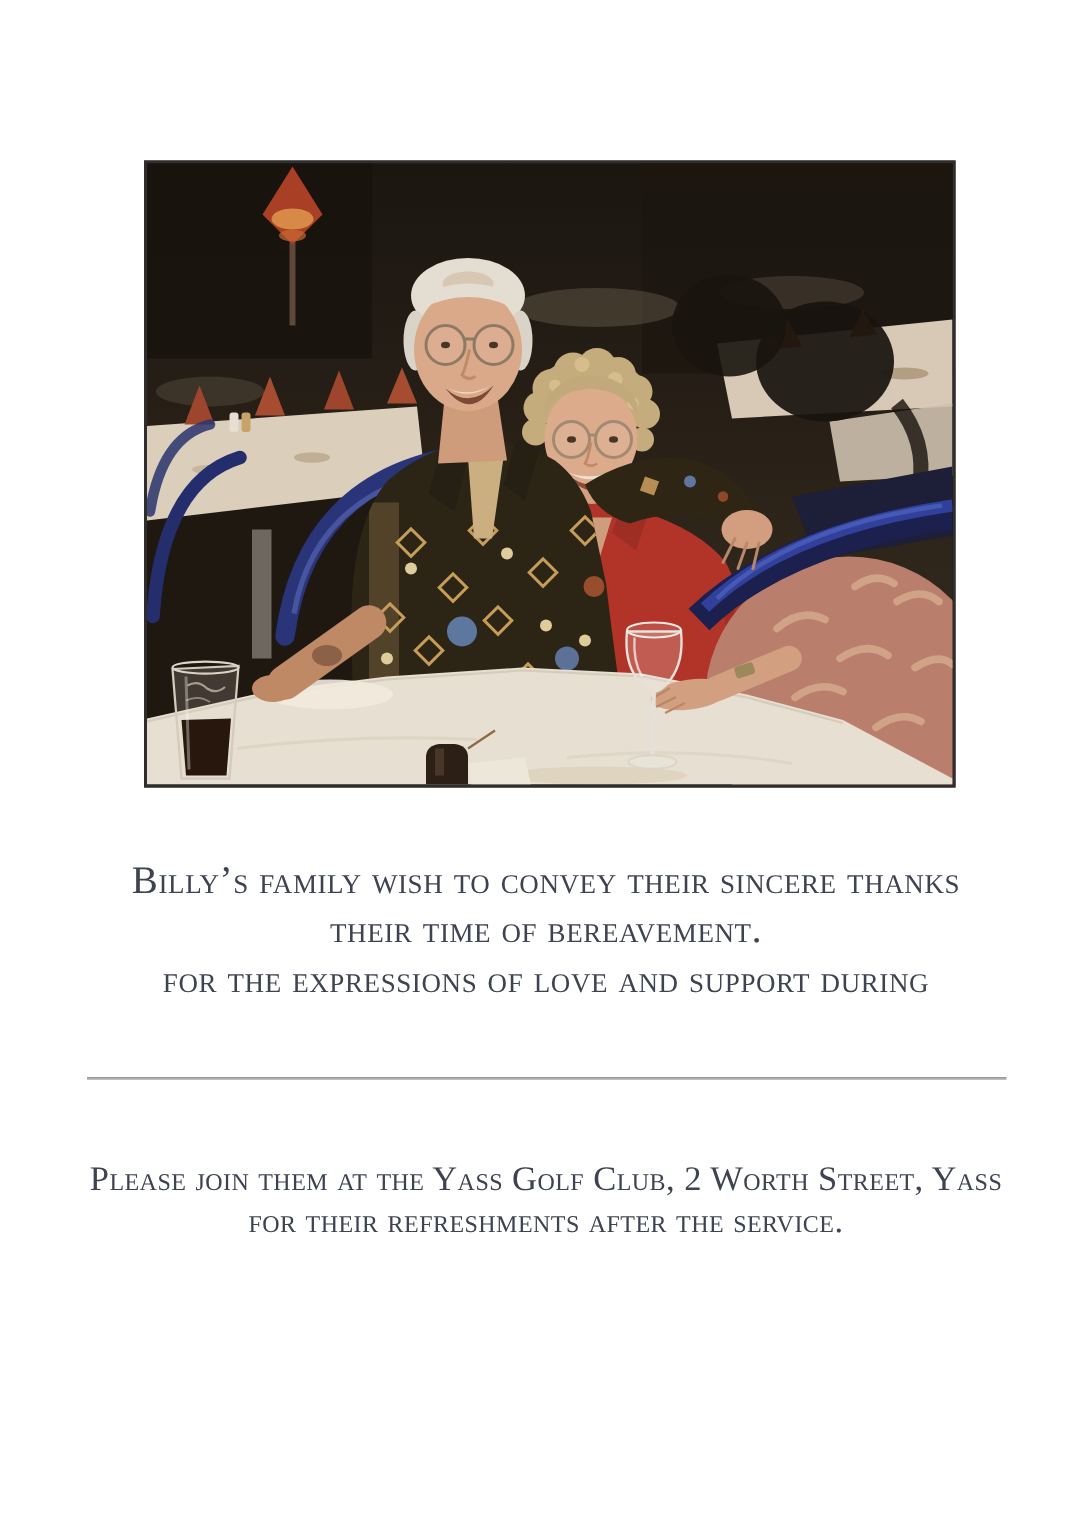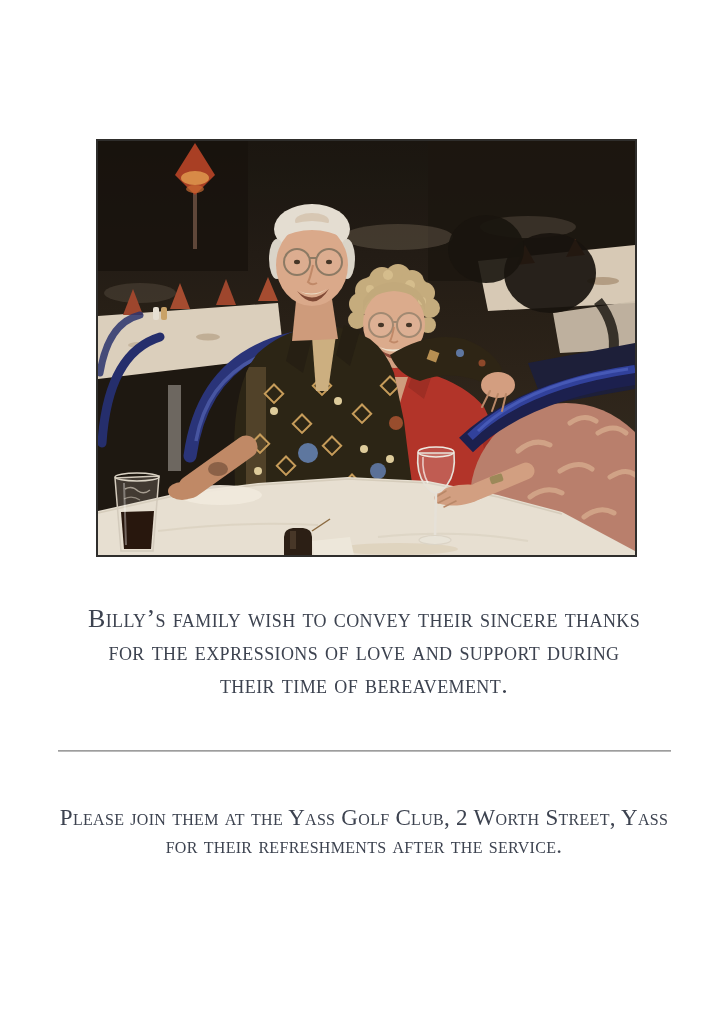--- a/index.html
+++ b/index.html
@@ -2,21 +2,20 @@
 <html><head>
 <meta charset="utf-8">
 <style>
   html,body{margin:0;padding:0;background:#ffffff;}
   .page{
     position:relative;
     width:728px;height:917px;
     background:#ffffff;
     font-family:"Liberation Serif", serif;
     overflow:hidden;
-    margin-top:32px;
   }
   .photo-frame{
     position:absolute;left:96px;top:107px;
     width:537px;height:414px;
     margin:0;box-sizing:content-box;
     border:2px solid #2f2e2c;
     background:#1d1812;
   }
   .photo-frame svg{display:block;width:100%;height:100%;}
   .msg{
@@ -278,22 +277,22 @@
           <path d="M325 316 Q324 332 330 342" stroke="#ffffff" stroke-width="1.6" fill="none" opacity="0.7"></path>
         </g>
 
         <rect x="0" y="0" width="537" height="414" fill="#c89050" opacity="0.05"></rect>
       </g>
     </svg>
   </figure>
 
   <section class="msg msg-thanks">
     <div>Billy’s family wish to convey their sincere thanks</div>
+    <div>their time of bereavement.</div>
     <div>for the expressions of love and support during</div>
-    <div>their time of bereavement.</div>
   </section>
 
   <hr class="divider">
 
   <section class="msg msg-invite">
     <div>Please join them at the Yass Golf Club, 2 Worth Street, Yass</div>
     <div>for their refreshments after the service.</div>
   </section>
 
 </div>

